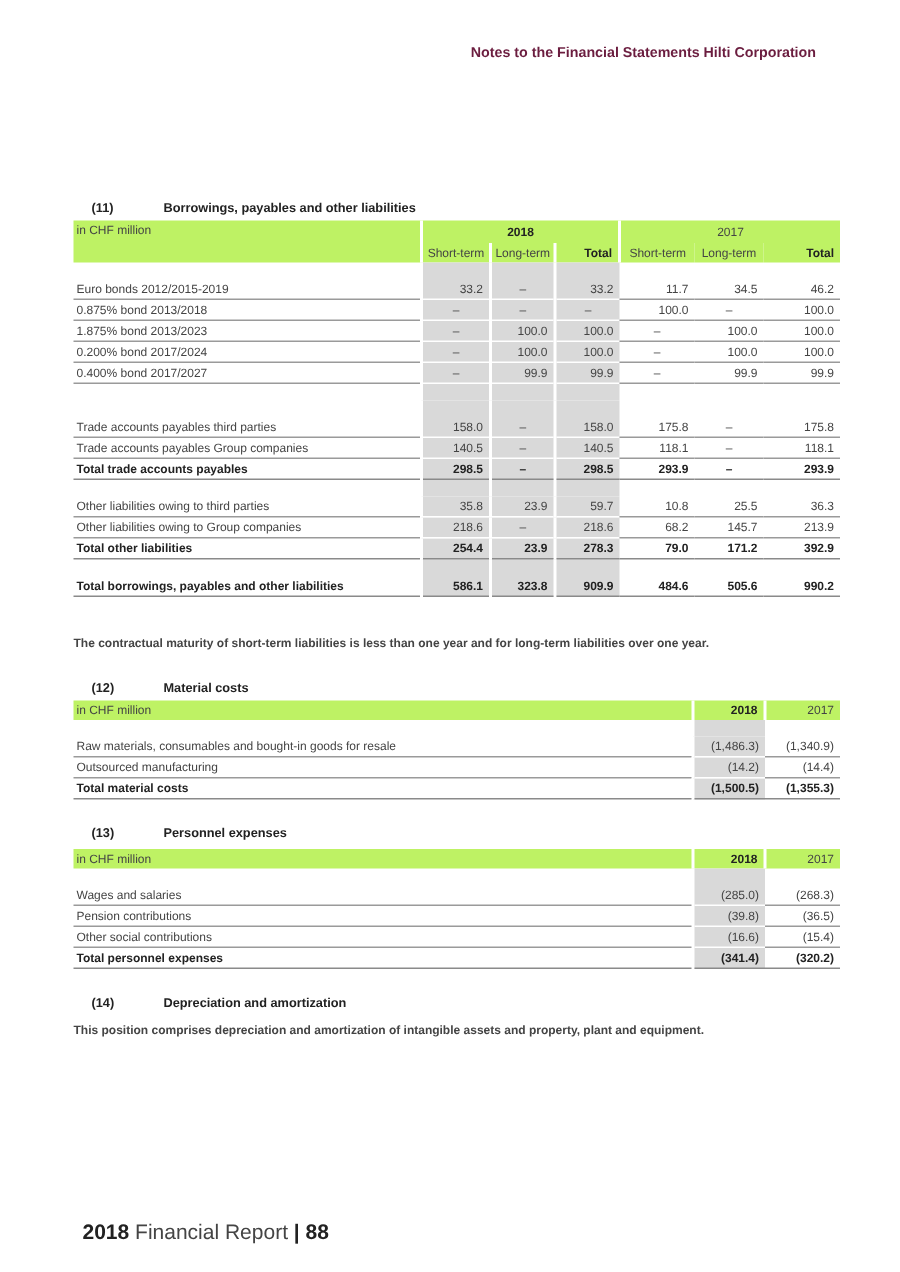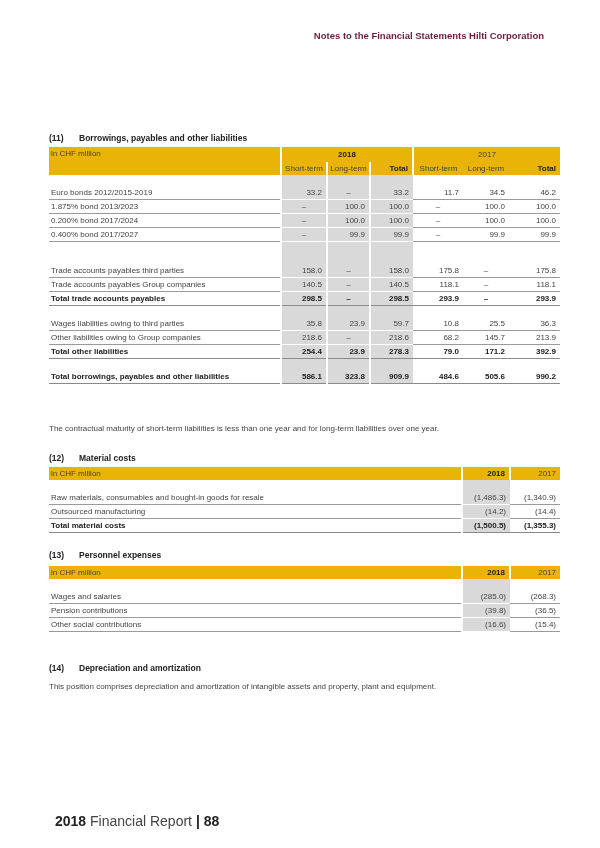--- a/index.html
+++ b/index.html
@@ -1,31 +1,31 @@
 <!DOCTYPE html>
 <html><head>
 <meta charset="utf-8">
 <style>
   html, body { margin: 0; padding: 0; background: #ffffff; }
   body { width: 600px; height: 848px; position: relative; font-family: "Liberation Sans", sans-serif; color: #333; overflow: hidden; }
   .page-header { position: absolute; top: 30px; right: 56px; font-size: 9.5px; font-weight: bold; color: #6b1d3f; padding-left: 12px; }
   .section-title { position: absolute; left: 49px; font-size: 8.5px; font-weight: bold; color: #222; }
-  .section-title .num { display: inline-block; width: 30px; }
+  .section-title .num { display: inline-block; width: 48px; margin-left: 12px; }
   table { position: absolute; left: 49px; width: 511px; border-collapse: collapse; font-size: 8px; color: #444; }
   td, th { padding: 0 2px; height: 13px; font-weight: normal; }
-  .hdr td { background: #eab308; }
+  .hdr td { background: #bef264; }
   td.num { text-align: right; padding-right: 4px; }
   td.c { text-align: center; }
   .shade { background: #d9d9d9; }
   tr.line td { border-bottom: 1px solid #9a9a9a; }
   tr.line td.shade { border-bottom: 1px solid #fff; }
   tr.bold td { font-weight: bold; color: #222; border-bottom: 1.5px solid #8a8a8a; }
   tr.spacer td { height: 11px; }
   td.sep { border-left: 2px solid #fff; }
-  .para { position: absolute; left: 49px; font-size: 8px; color: #444; }
+  .para { position: absolute; left: 49px; font-size: 8px; color: #444; font-weight: bold; }
   .footer { position: absolute; left: 55px; top: 813px; font-size: 14px; color: #444; }
   .footer b { color: #222; }
 </style>
 </head>
 <body>
 
 <div class="page-header">Notes to the Financial Statements Hilti Corporation</div>
 
 <div class="section-title" style="top:133px">
   <span class="num">(11)</span><span>Borrowings, payables and other liabilities</span>
@@ -70,20 +70,29 @@
       <tr class="line">
         <td>Euro bonds 2012/2015-2019</td>
         <td class="num shade sep">33.2</td>
         <td class="c shade sep">–</td>
         <td class="num shade sep">33.2</td>
         <td class="num">11.7</td>
         <td class="num">34.5</td>
         <td class="num">46.2</td>
       </tr>
       <tr class="line">
+        <td>0.875% bond 2013/2018</td>
+        <td class="c shade sep">–</td>
+        <td class="c shade sep">–</td>
+        <td class="c shade sep">–</td>
+        <td class="num">100.0</td>
+        <td class="c">–</td>
+        <td class="num">100.0</td>
+      </tr>
+      <tr class="line">
         <td>1.875% bond 2013/2023</td>
         <td class="c shade sep">–</td>
         <td class="num shade sep">100.0</td>
         <td class="num shade sep">100.0</td>
         <td class="c">–</td>
         <td class="num">100.0</td>
         <td class="num">100.0</td>
       </tr>
       <tr class="line">
         <td>0.200% bond 2017/2024</td>
@@ -151,21 +160,21 @@
       <tr class="spacer">
         <td></td>
         <td class="shade sep"></td>
         <td class="shade sep"></td>
         <td class="shade sep"></td>
         <td></td>
         <td></td>
         <td></td>
       </tr>
       <tr class="line">
-        <td>Wages liabilities owing to third parties</td>
+        <td>Other liabilities owing to third parties</td>
         <td class="num shade sep">35.8</td>
         <td class="num shade sep">23.9</td>
         <td class="num shade sep">59.7</td>
         <td class="num">10.8</td>
         <td class="num">25.5</td>
         <td class="num">36.3</td>
       </tr>
       <tr class="line">
         <td>Other liabilities owing to Group companies</td>
         <td class="num shade sep">218.6</td>
@@ -277,20 +286,25 @@
       <tr class="line">
         <td>Pension contributions</td>
         <td class="num shade sep">(39.8)</td>
         <td class="num">(36.5)</td>
       </tr>
       <tr class="line">
         <td>Other social contributions</td>
         <td class="num shade sep">(16.6)</td>
         <td class="num">(15.4)</td>
       </tr>
+      <tr class="bold">
+        <td>Total personnel expenses</td>
+        <td class="num shade sep">(341.4)</td>
+        <td class="num">(320.2)</td>
+      </tr>
     </tbody>
 </table>
 
 <div class="section-title" style="top:663px">
   <span class="num">(14)</span><span>Depreciation and amortization</span>
 </div>
 <div class="para" style="top:682px">This position comprises depreciation and amortization of intangible assets and property, plant and equipment.</div>
 
 <div class="footer">
   <b>2018</b>

